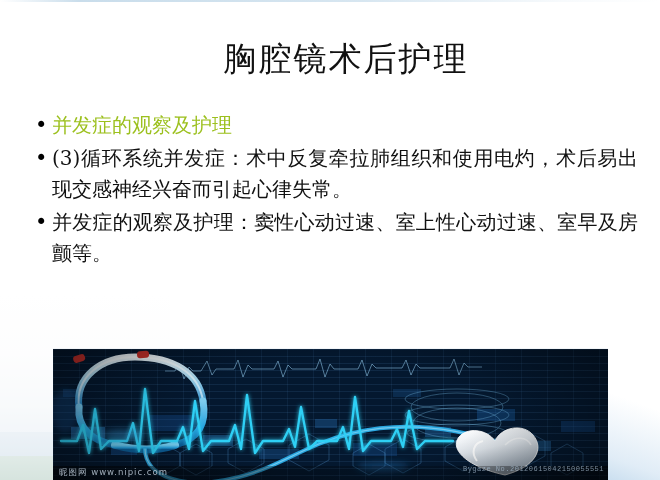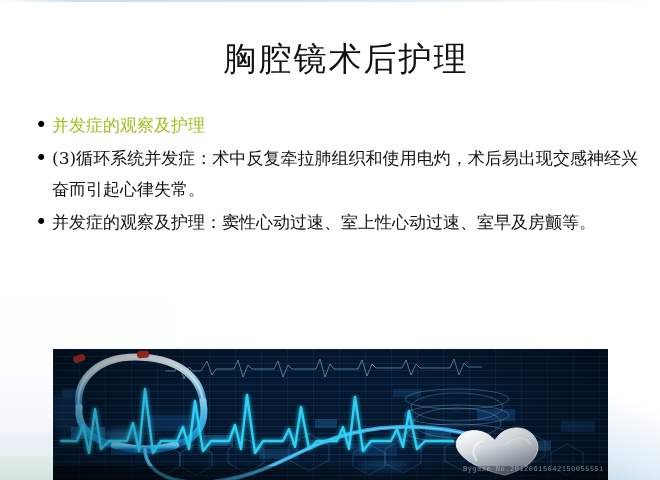--- a/index.html
+++ b/index.html
@@ -125,21 +125,21 @@
     font-size: 21px;
     line-height: 31px;
     color: #000000;
     text-align: left;
     padding-left: 5px;
     box-sizing: border-box;
   }
   .bullet .txt {
     flex: 1 1 auto;
     font-family: "DejaVu Serif", serif;
-    font-size: 17px;
+    font-size: 20px;
     line-height: 31px;
     color: #111111;
     letter-spacing: 0px;
     text-align: justify;
   }
   .bullet.lead .txt {
     color: #9cc01e;
   }
   .bullet.lead .dot { color: #000000; }
 
@@ -375,16 +375,17 @@
                  C414 78, 434 80, 442 92
                  C448 78, 470 74, 480 86
                  C492 100, 482 118, 452 126 Z" fill="url(#heartGrad)" stroke="rgba(255,255,255,0.85)" stroke-width="1"></path>
         <path d="M424 112 C418 104, 420 94, 430 92" fill="none" stroke="rgba(255,255,255,0.9)" stroke-width="2"></path>
         <path d="M452 96 C462 86, 474 88, 478 96" fill="none" stroke="rgba(255,255,255,0.55)" stroke-width="1.5"></path>
       </g>
     </svg>
 
     <div class="pic-vignette"></div>
     <div class="pic-wm-bar"></div>
+    <div class="pic-wm-left">昵图网 www.nipic.com</div>
     <div class="pic-wm-right">Bygaze No.20120615042150055551</div>
   </div>
 
 </div>
 
 </body></html>

